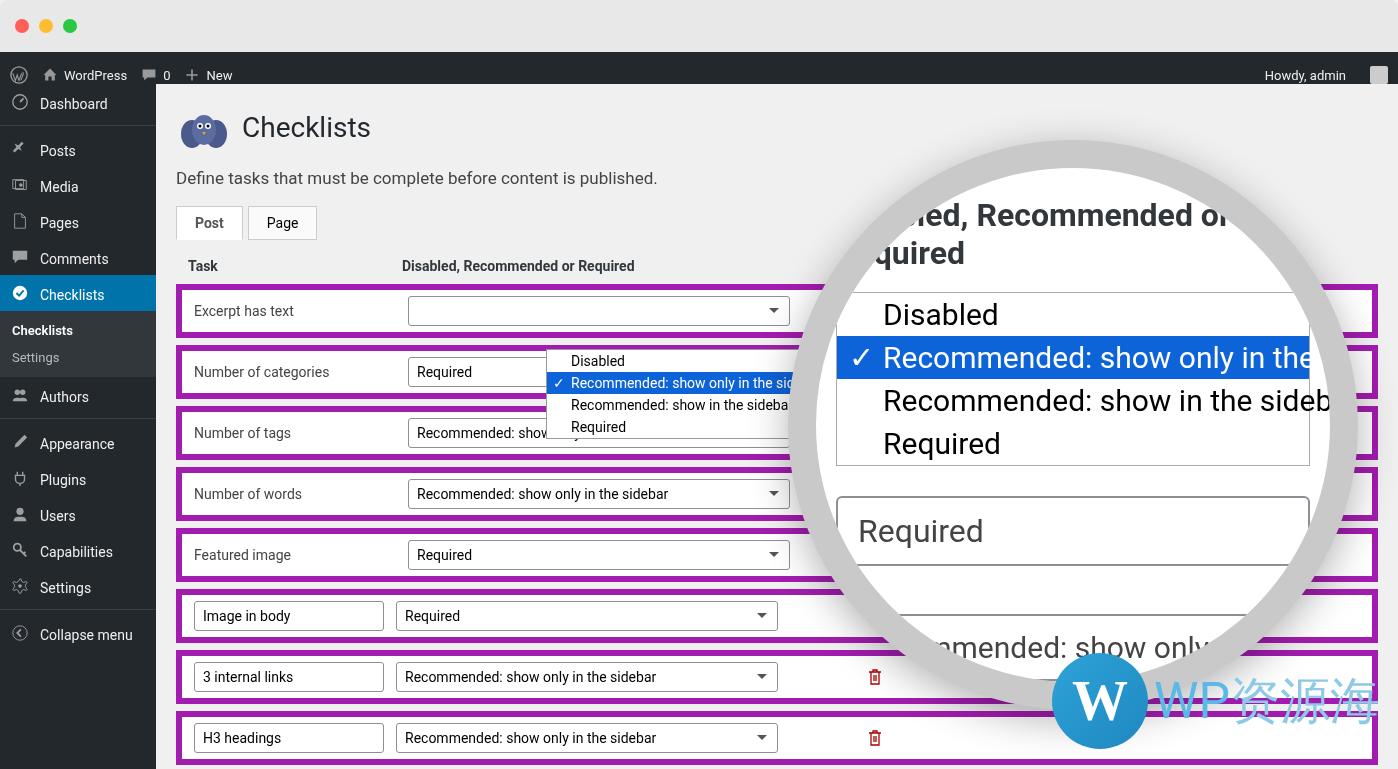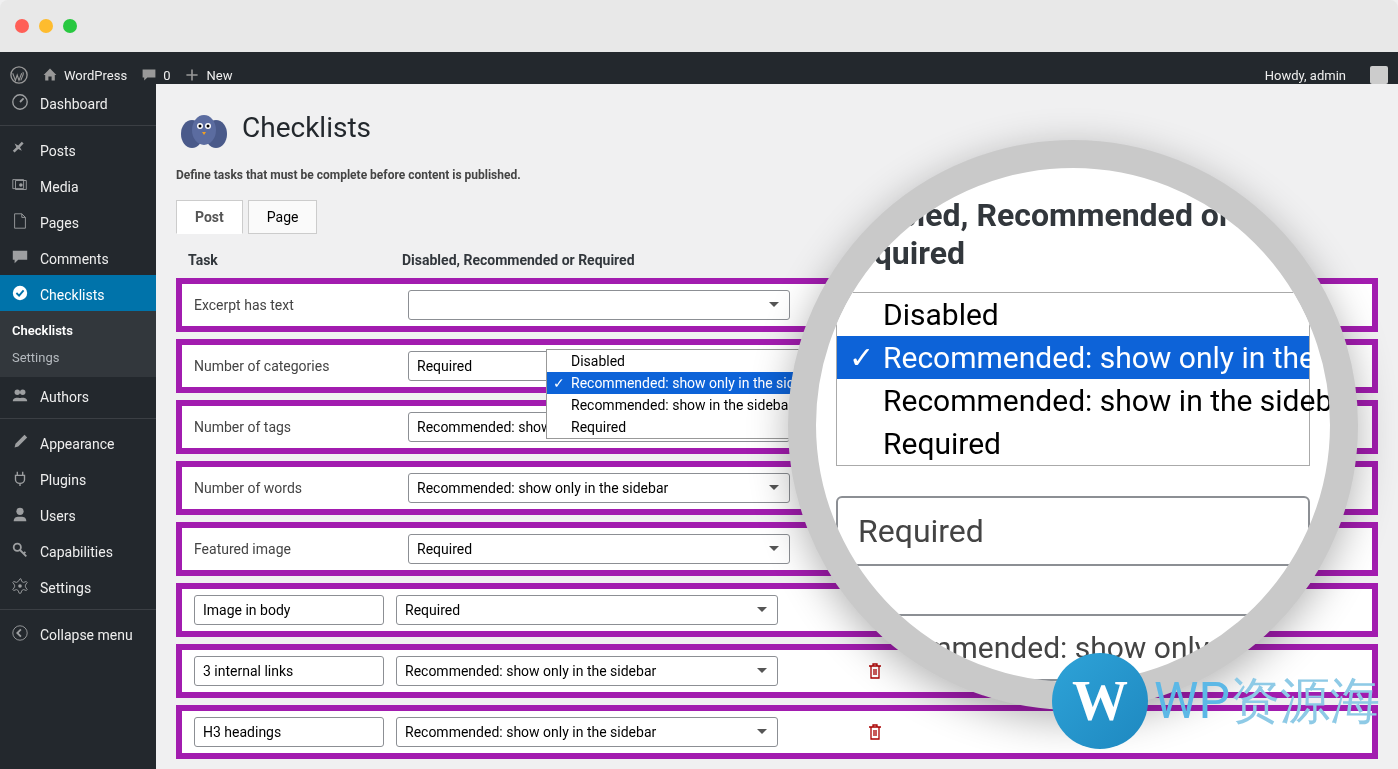--- a/index.html
+++ b/index.html
@@ -32,21 +32,21 @@
 .submenu-item.current { color: #fff; font-weight: 600; }
 .menu-sep { border-top: 1px solid #3b3f44; margin: 5px 0; }
 .menu-icon { width: 20px; height: 20px; display: flex; align-items: center; justify-content: center; font-size: 16px; opacity: 0.6; }
 .menu-item.current .menu-icon { opacity: 1; }
 
 
 .content { flex: 1; padding: 10px 20px; overflow: auto; position: relative; }
 .page-header { display: flex; align-items: center; gap: 10px; margin: 8px 0 16px; }
 .page-logo { width: 56px; height: 50px; display: flex; align-items: center; justify-content: center; }
 .page-title { font-size: 28px; font-weight: 400; color: #23282d; }
-.page-desc { font-size: 12px; font-weight: 700; color: #444; margin-bottom: 18px; }
+.page-desc { font-size: 17px; font-weight: 400; color: #444; margin-bottom: 18px; }
 
 
 .tabs { display: flex; gap: 5px; margin-bottom: 18px; }
 .tab { padding: 8px 18px; border: 1px solid #ccc; background: #fafafa; font-size: 14px; cursor: pointer; }
 .tab.active { font-weight: 700; background: #fff; border-bottom-color: #fff; color: #555; }
 
 
 .table-header { display: flex; padding: 0 12px 10px; font-size: 14px; font-weight: 700; color: #32373c; }
 .col-task { width: 214px; }
 .col-status { flex: 1; }

